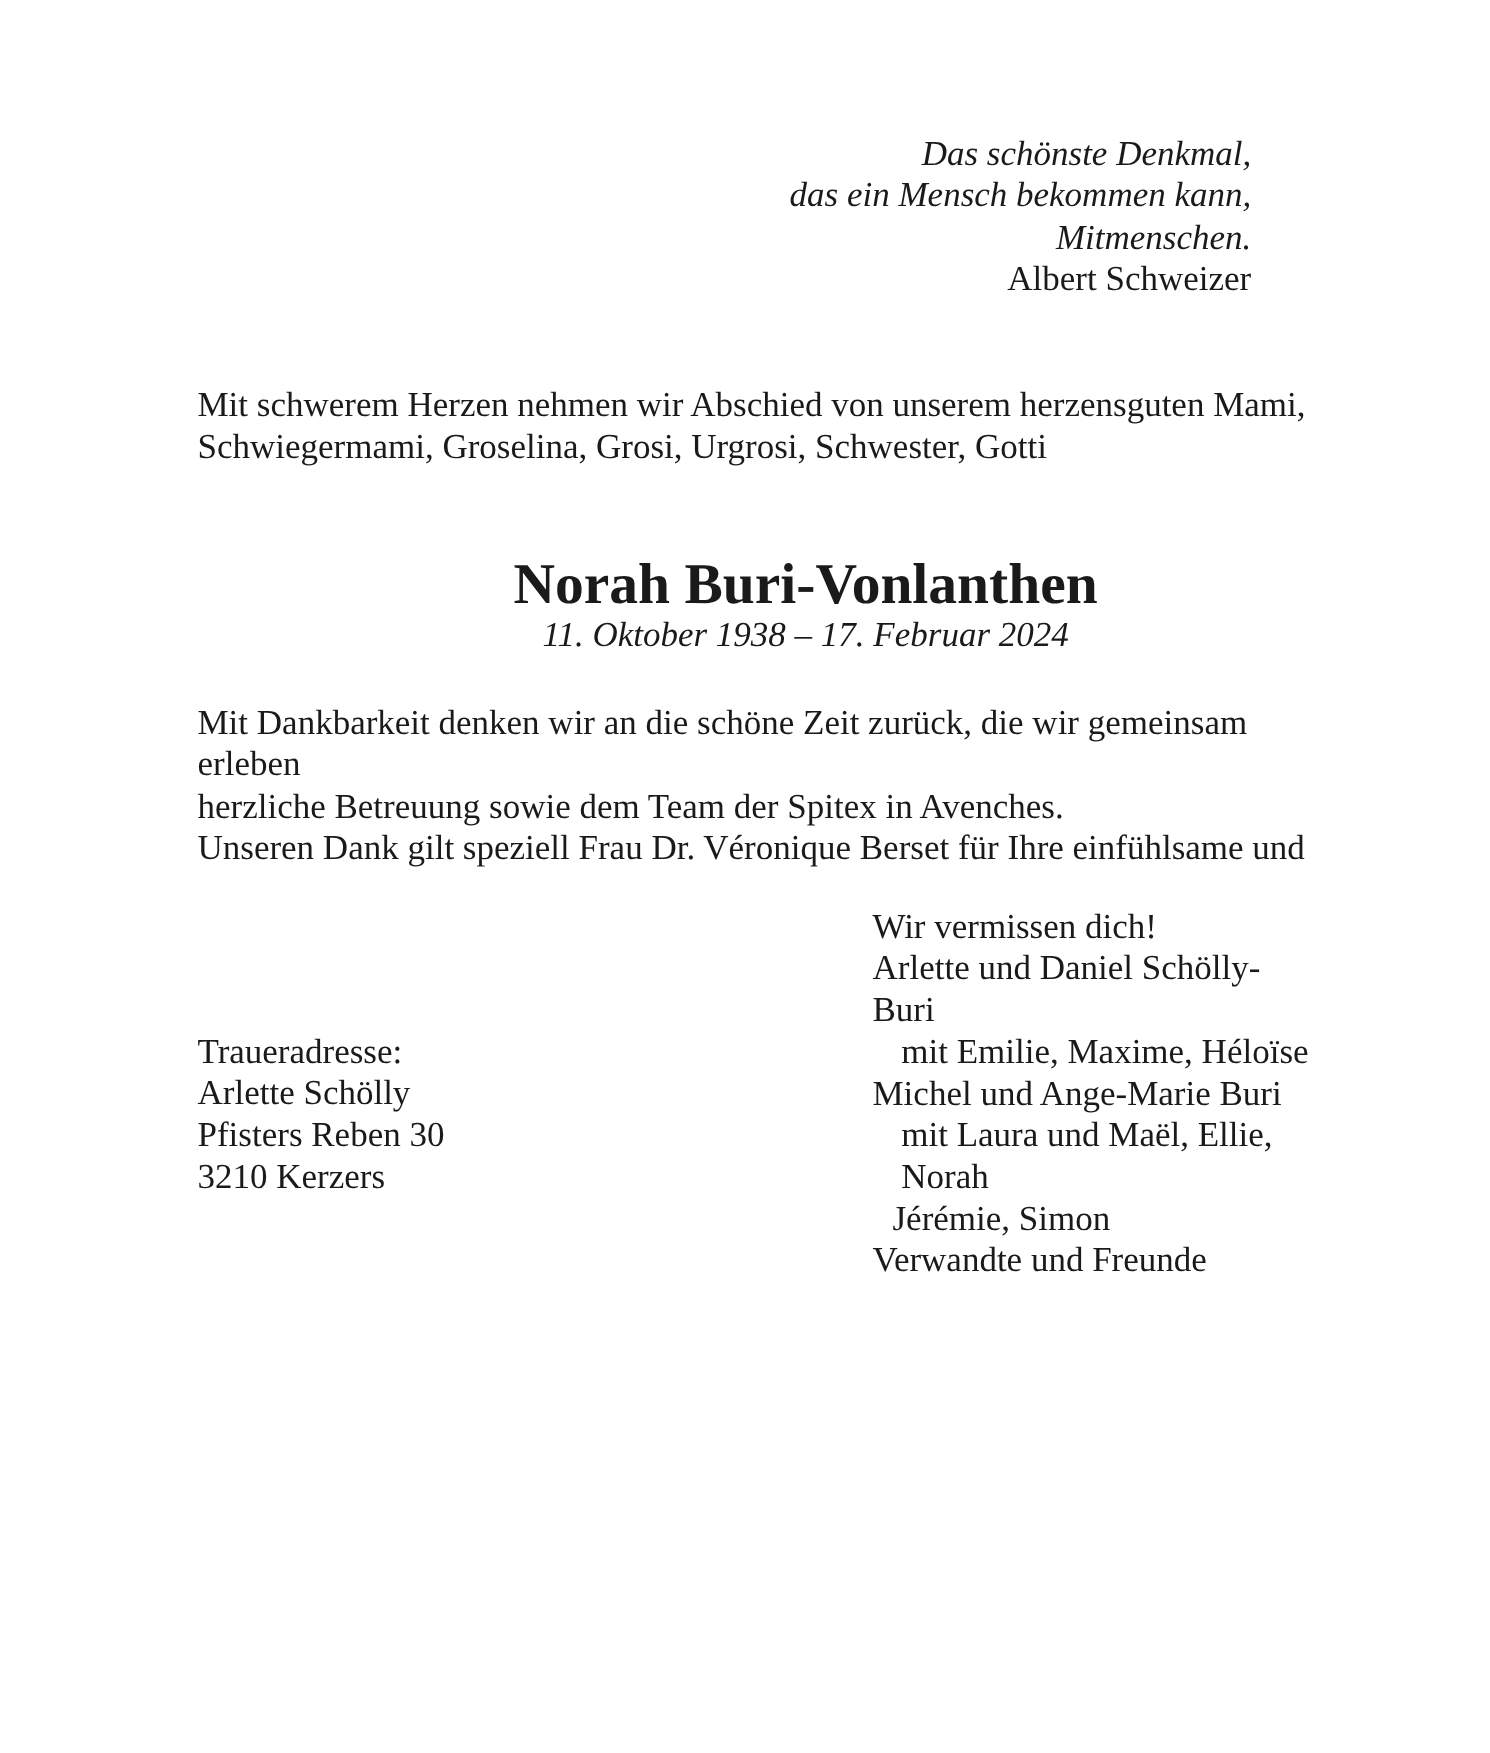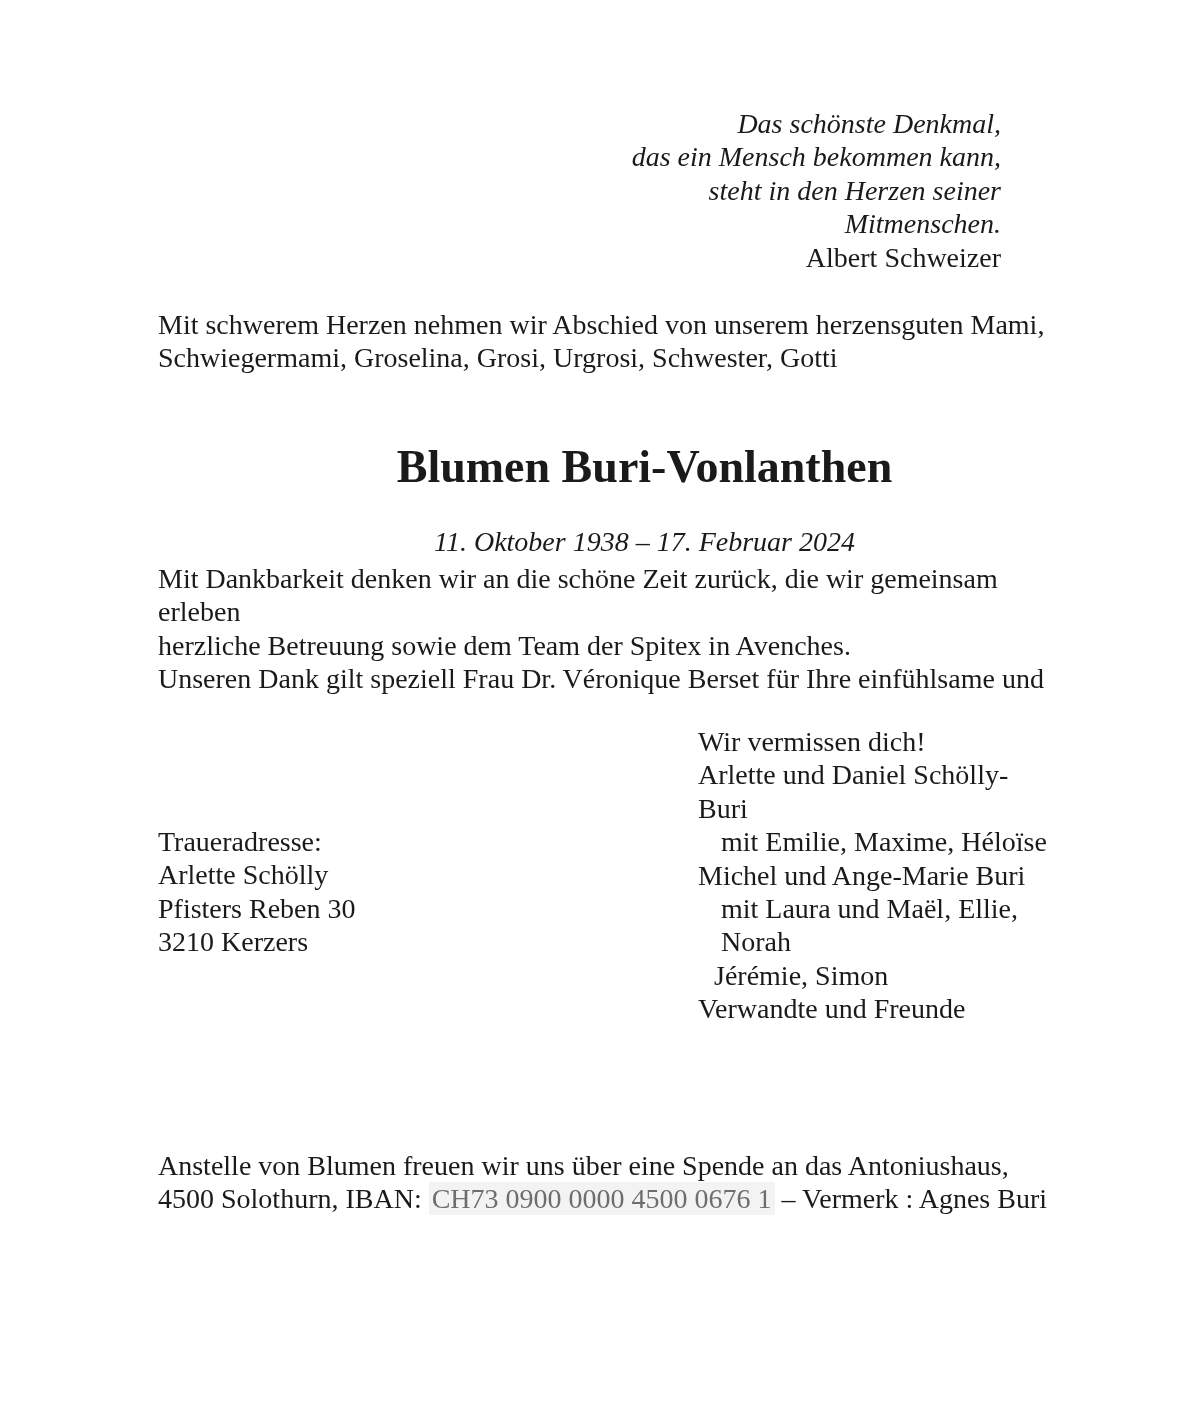--- a/index.html
+++ b/index.html
@@ -46,21 +46,20 @@
     font-weight: bold;
     line-height: 52px;
   }
   .dates {
     position: absolute;
     left: 153px;
     width: 983px;
     top: 492px;
     text-align: center;
     font-style: italic;
-    margin-top: 33px;
   }
   .thanks {
     position: absolute;
     left: 158px;
     top: 562px;
   }
   .family {
     position: absolute;
     left: 698px;
     top: 725px;
@@ -89,31 +88,30 @@
   }
 </style>
 </head>
 <body>
 
 <div class="page">
 
   <div class="quote">
     <div>Das schönste Denkmal,</div>
     <div>das ein Mensch bekommen kann,</div>
-    <div>steht in den Herzen seiner</div>
     <div>Mitmenschen.</div>
     <div class="quote-attribution">Albert Schweizer</div>
   </div>
 
   <div class="intro">
     <div>Mit schwerem Herzen nehmen wir Abschied von unserem herzensguten Mami,</div>
     <div>Schwiegermami, Groselina, Grosi, Urgrosi, Schwester, Gotti</div>
   </div>
 
-  <div class="name">Blumen Buri-Vonlanthen</div>
+  <div class="name">Norah Buri-Vonlanthen</div>
 
   <div class="dates">11. Oktober 1938 – 17. Februar 2024</div>
 
   <div class="thanks">
     <div>Mit Dankbarkeit denken wir an die schöne Zeit zurück, die wir gemeinsam erleben</div>
     <div>herzliche Betreuung sowie dem Team der Spitex in Avenches.</div>
     <div>Unseren Dank gilt speziell Frau Dr. Véronique Berset für Ihre einfühlsame und</div>
   </div>
 
   <div class="family">
@@ -127,18 +125,14 @@
   </div>
 
   <div class="address">
     <div>Traueradresse:</div>
     <div>Arlette Schölly</div>
     <div>Pfisters Reben 30</div>
     <div>3210 Kerzers</div>
   </div>
 
 
-  <div class="donation">
-    <div>Anstelle von Blumen freuen wir uns über eine Spende an das Antoniushaus,</div>
-    <div><span>4500 Solothurn, IBAN: </span><span class="iban">CH73 0900 0000 4500 0676 1</span><span> – Vermerk : Agnes Buri</span></div>
-  </div>
 
 </div>
 
 </body></html>

